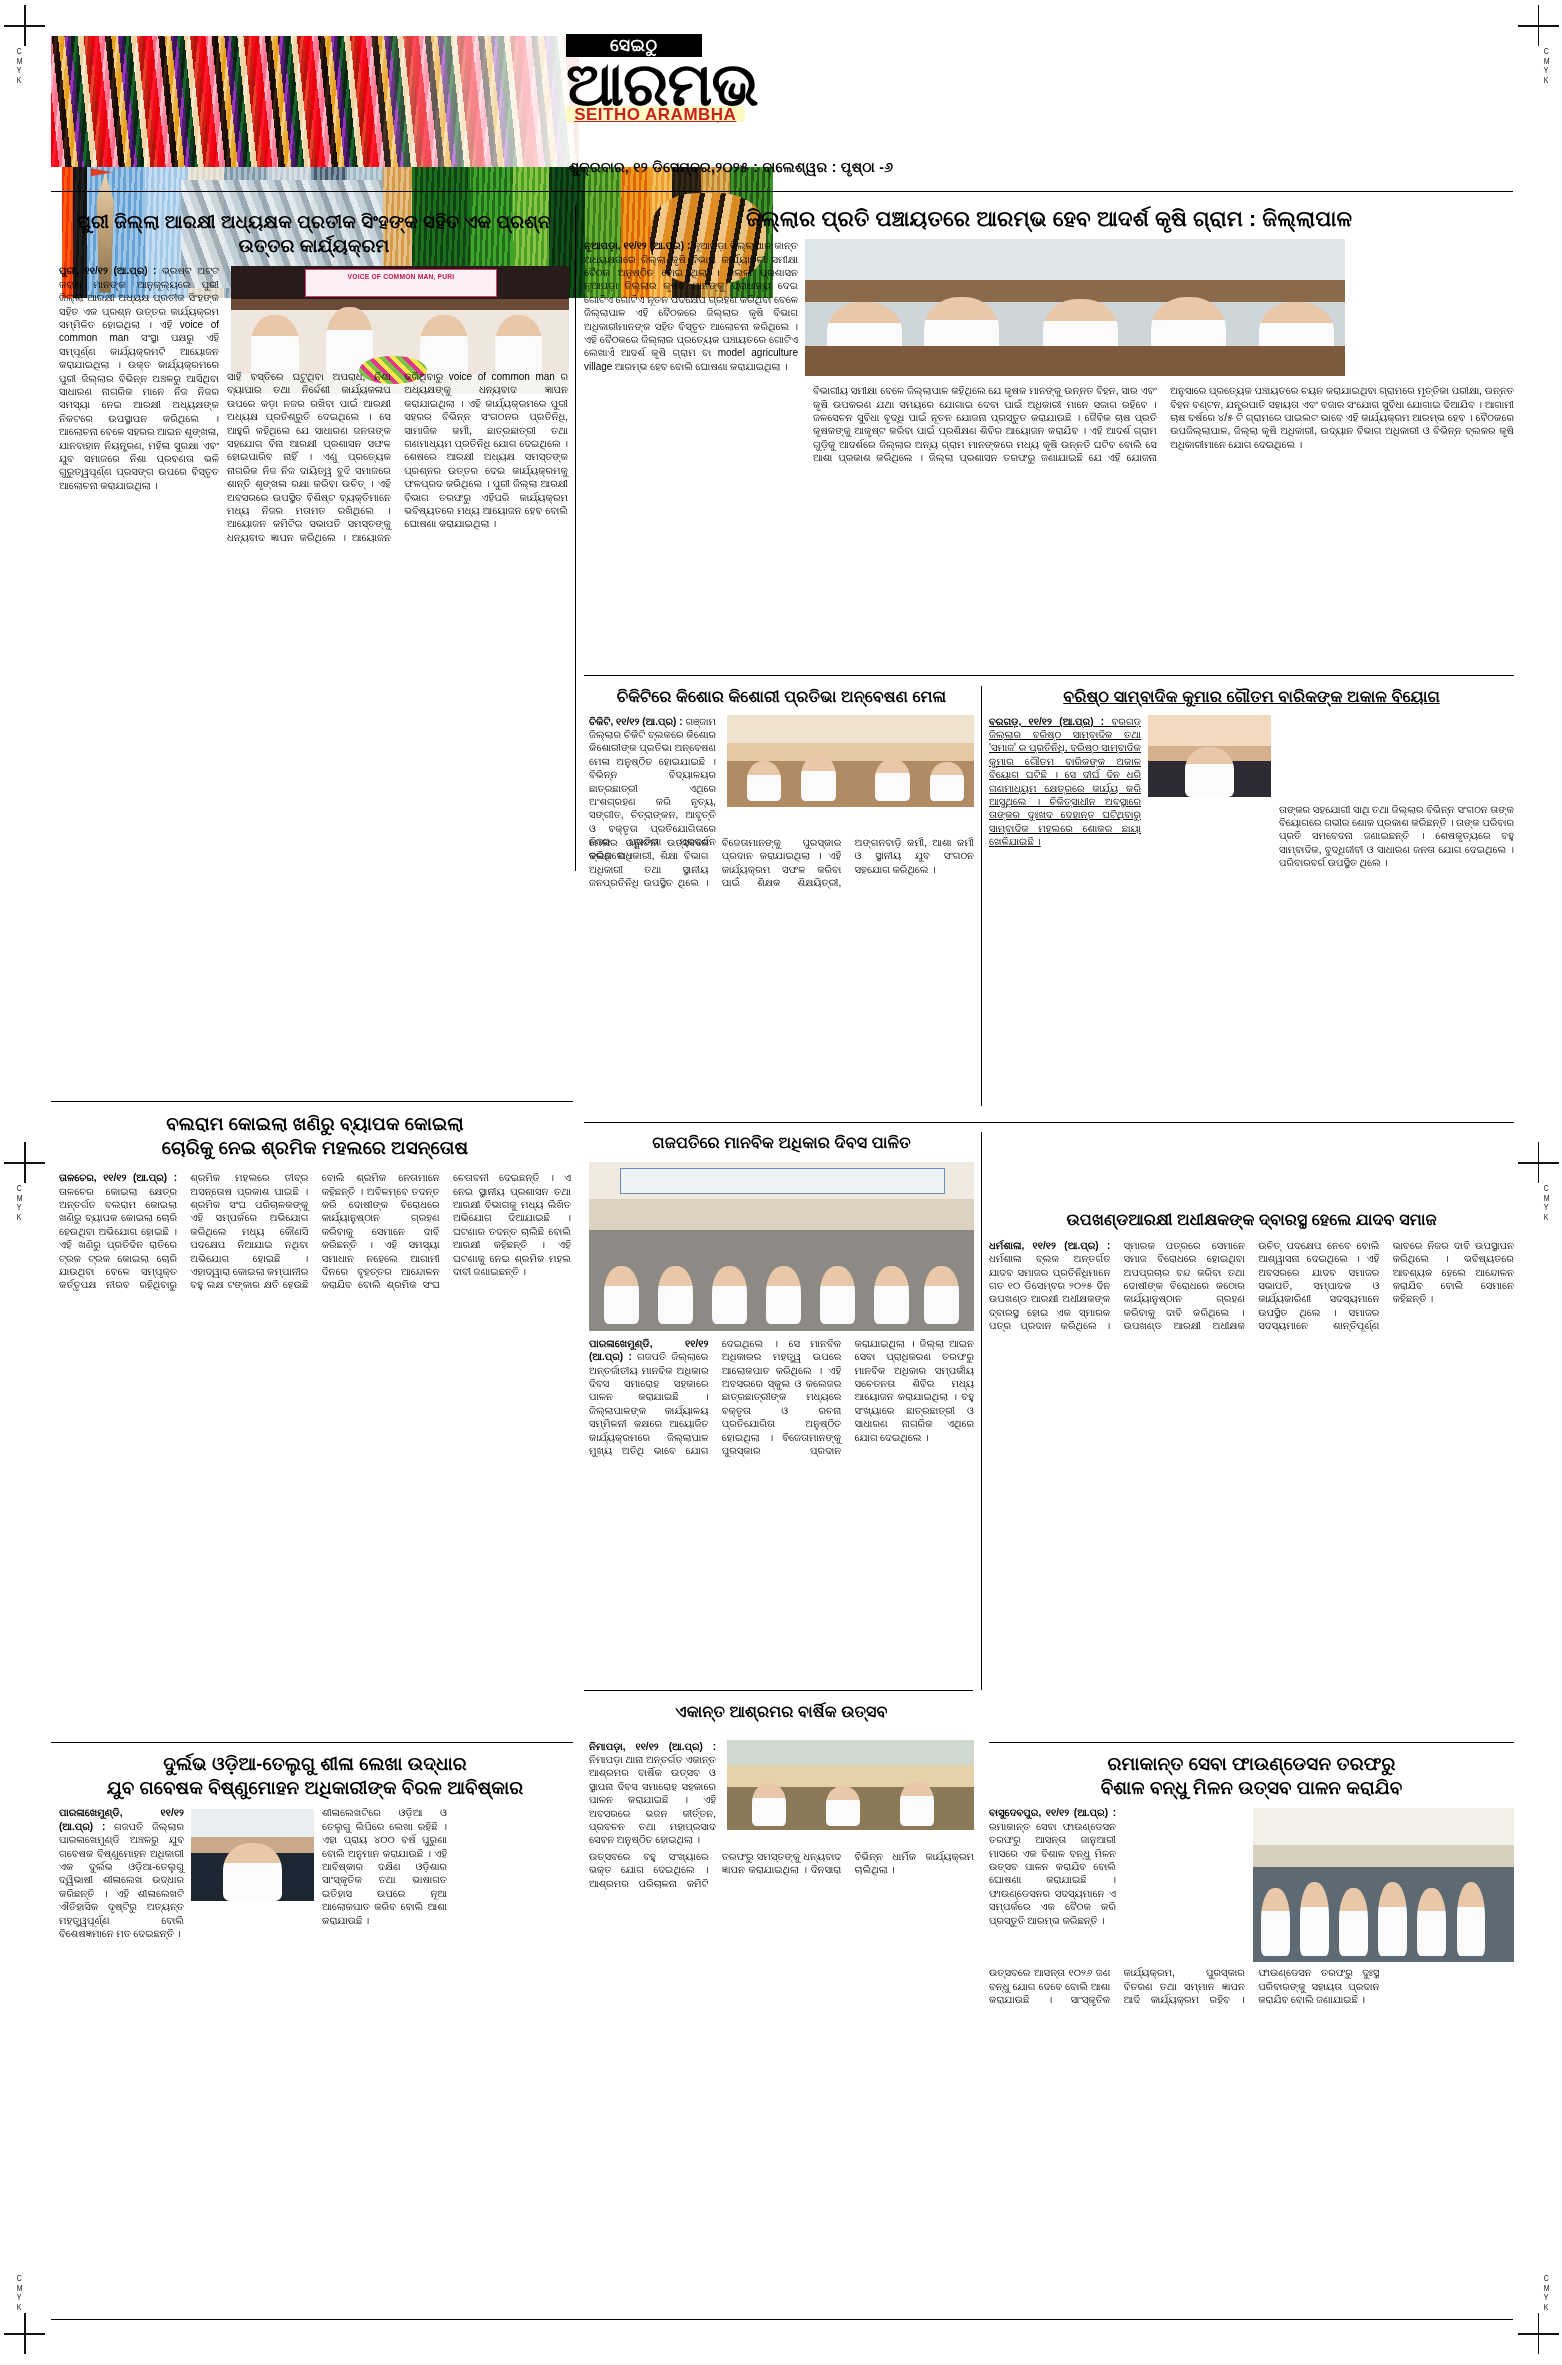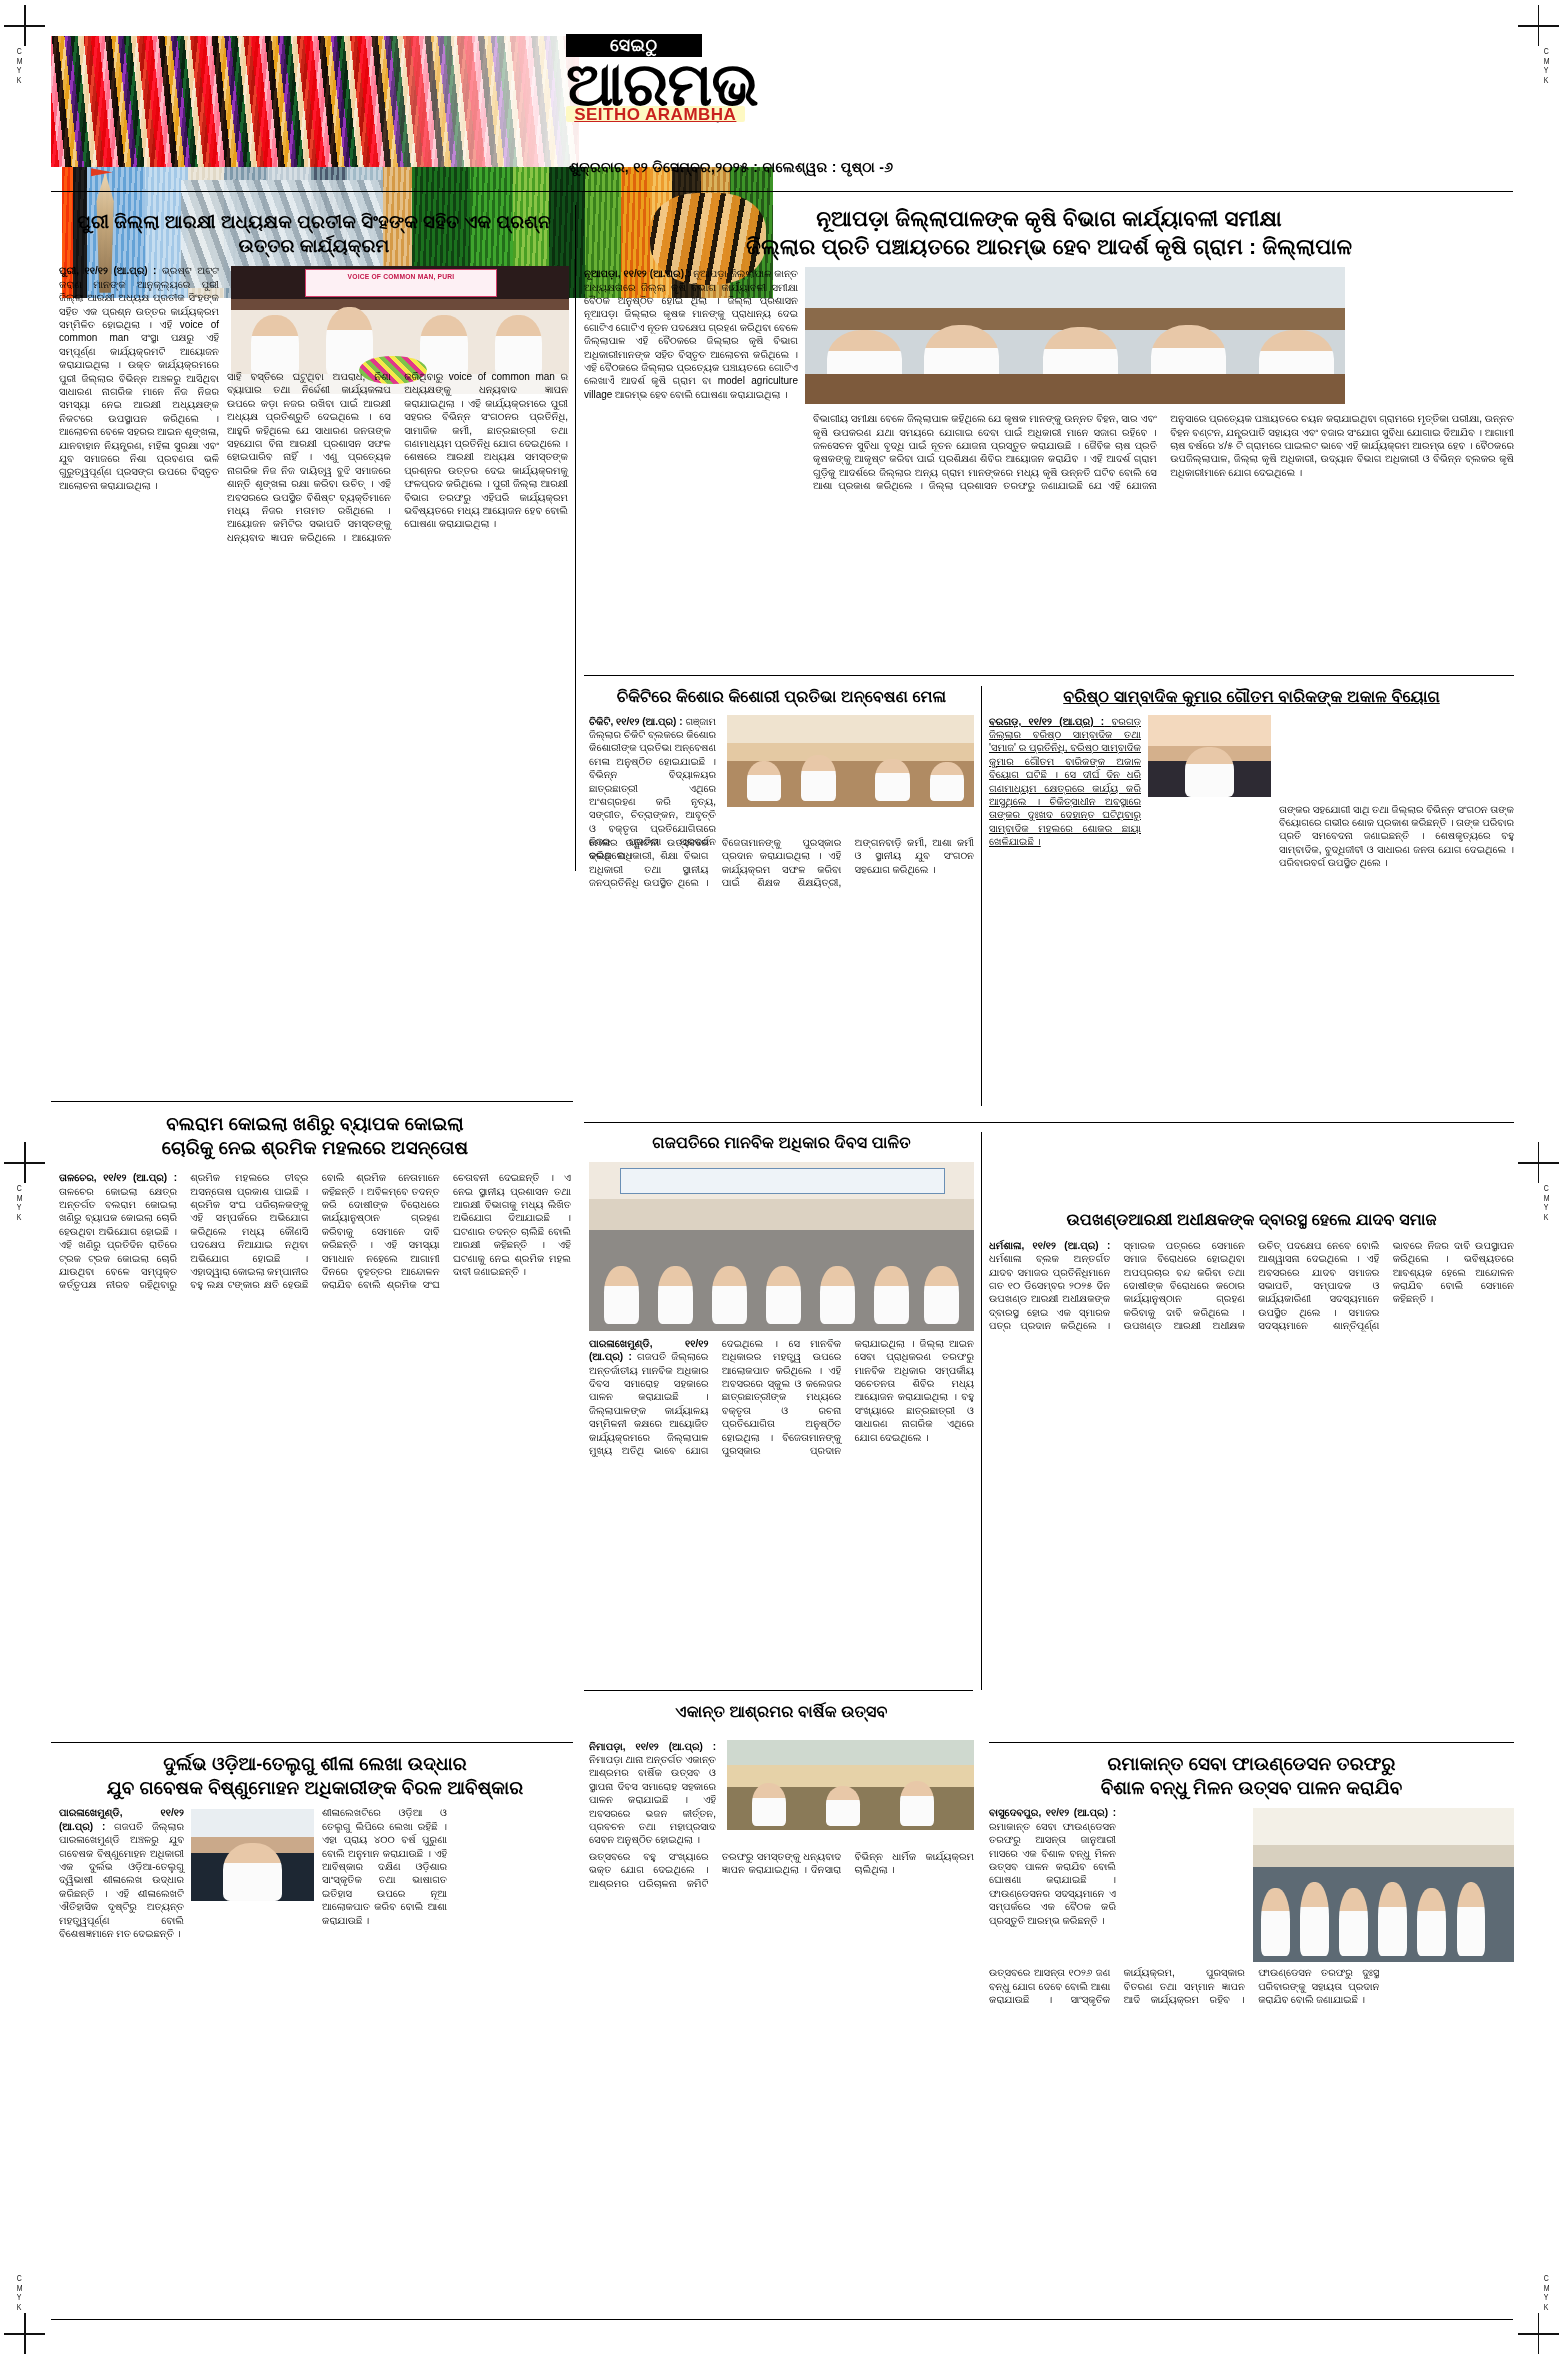--- a/index.html
+++ b/index.html
@@ -249,21 +249,20 @@
     </div>
 
     <div class="col multicol" style="position:absolute;left:168px;top:160px;width:341px;height:681px;column-count:2;">
       <span>ସାହି ବସ୍ତିରେ ଘଟୁଥିବା ଅପରାଧ, ନିଶା ବ୍ୟାପାର ତଥା ନିର୍ଦ୍ଦେଶୀ କାର୍ଯ୍ୟକଳାପ ଉପରେ କଡ଼ା ନଜର ରଖିବା ପାଇଁ ଆରକ୍ଷୀ ଅଧ୍ୟକ୍ଷ ପ୍ରତିଶ୍ରୁତି ଦେଇଥିଲେ । ସେ ଆହୁରି କହିଥିଲେ ଯେ ସାଧାରଣ ଜନତାଙ୍କ ସହଯୋଗ ବିନା ଆରକ୍ଷୀ ପ୍ରଶାସନ ସଫଳ ହୋଇପାରିବ ନାହିଁ । ଏଣୁ ପ୍ରତ୍ୟେକ ନାଗରିକ ନିଜ ନିଜ ଦାୟିତ୍ୱ ବୁଝି ସମାଜରେ ଶାନ୍ତି ଶୃଙ୍ଖଳା ରକ୍ଷା କରିବା ଉଚିତ୍ । ଏହି ଅବସରରେ ଉପସ୍ଥିତ ବିଶିଷ୍ଟ ବ୍ୟକ୍ତିମାନେ ମଧ୍ୟ ନିଜର ମତାମତ ରଖିଥିଲେ । ଆୟୋଜନ କମିଟିର ସଭାପତି ସମସ୍ତଙ୍କୁ ଧନ୍ୟବାଦ ଜ୍ଞାପନ କରିଥିଲେ ।</span>
       <span> </span>
       <span>ଆୟୋଜନ କରିଥିବାରୁ voice of common man ର ଅଧ୍ୟକ୍ଷଙ୍କୁ ଧନ୍ୟବାଦ ଜ୍ଞାପନ କରାଯାଇଥିଲା । ଏହି କାର୍ଯ୍ୟକ୍ରମରେ ପୁରୀ ସହରର ବିଭିନ୍ନ ସଂଗଠନର ପ୍ରତିନିଧି, ସାମାଜିକ କର୍ମୀ, ଛାତ୍ରଛାତ୍ରୀ ତଥା ଗଣମାଧ୍ୟମ ପ୍ରତିନିଧି ଯୋଗ ଦେଇଥିଲେ । ଶେଷରେ ଆରକ୍ଷୀ ଅଧ୍ୟକ୍ଷ ସମସ୍ତଙ୍କ ପ୍ରଶ୍ନର ଉତ୍ତର ଦେଇ କାର୍ଯ୍ୟକ୍ରମକୁ ଫଳପ୍ରଦ କରିଥିଲେ । ପୁରୀ ଜିଲ୍ଲା ଆରକ୍ଷୀ ବିଭାଗ ତରଫରୁ ଏହିପରି କାର୍ଯ୍ୟକ୍ରମ ଭବିଷ୍ୟତରେ ମଧ୍ୟ ଆୟୋଜନ ହେବ ବୋଲି ଘୋଷଣା କରାଯାଇଥିଲା ।</span>
     </div>
   </div>
 
   <div class="colbox" style="left:584px;top:205px;width:930px;">
-    <div class="hl hl-lg">ନୂଆପଡ଼ା ଜିଲ୍ଲାପାଳଙ୍କ କୃଷି ବିଭାଗ କାର୍ଯ୍ୟାବଳୀ ସମୀକ୍ଷା</div>
     <div class="hl hl-lg" style="margin-bottom:6.1px;">ଜିଲ୍ଲାର ପ୍ରତି ପଞ୍ଚାୟତରେ ଆରମ୍ଭ ହେବ ଆଦର୍ଶ କୃଷି ଗ୍ରାମ : ଜିଲ୍ଲାପାଳ</div>
 
     <div style="position:relative;">
       <div class="photo" style="position:absolute;left:221px;top:0;width:540px;height:137px;">
         <div class="mos pm-office"></div>
         <div class="pm-person" style="left:4%;bottom:8%;height:46%;"></div>
         <div class="pm-person" style="left:22%;bottom:8%;height:50%;"></div>
         <div class="pm-person" style="left:44%;bottom:8%;height:48%;"></div>
         <div class="pm-person" style="left:64%;bottom:8%;height:50%;"></div>
         <div class="pm-person" style="left:84%;bottom:8%;height:46%;"></div>

